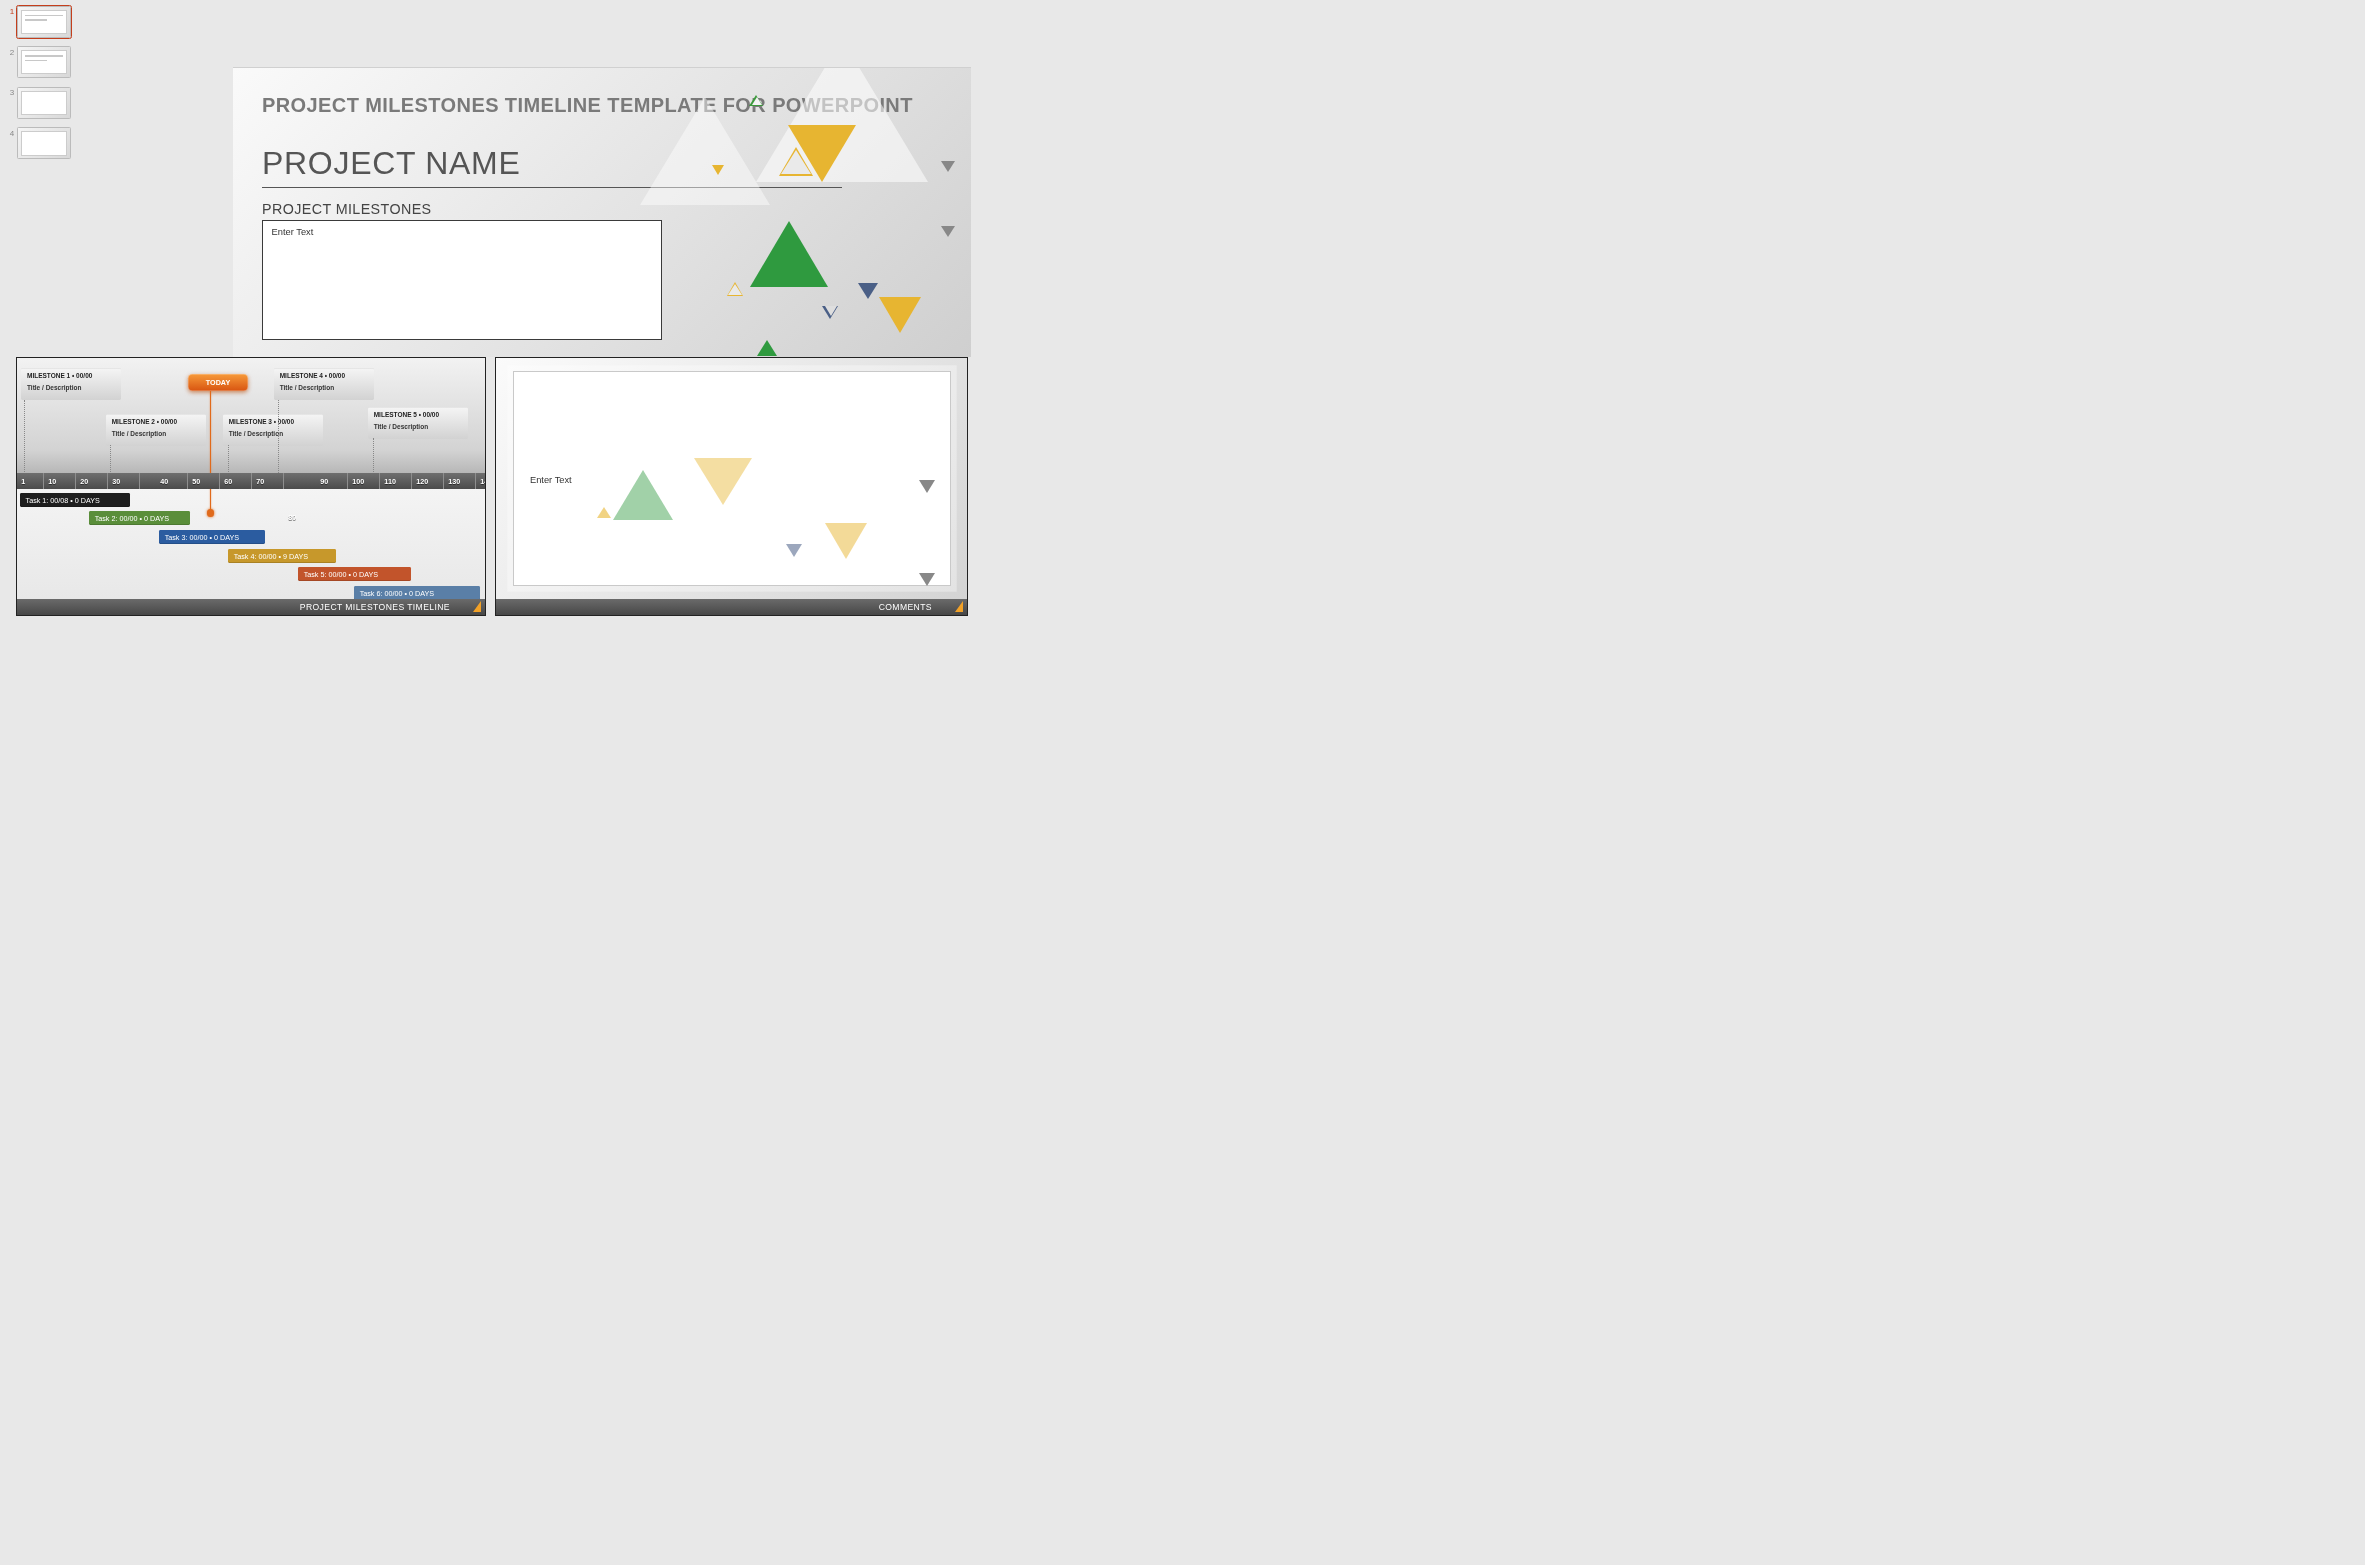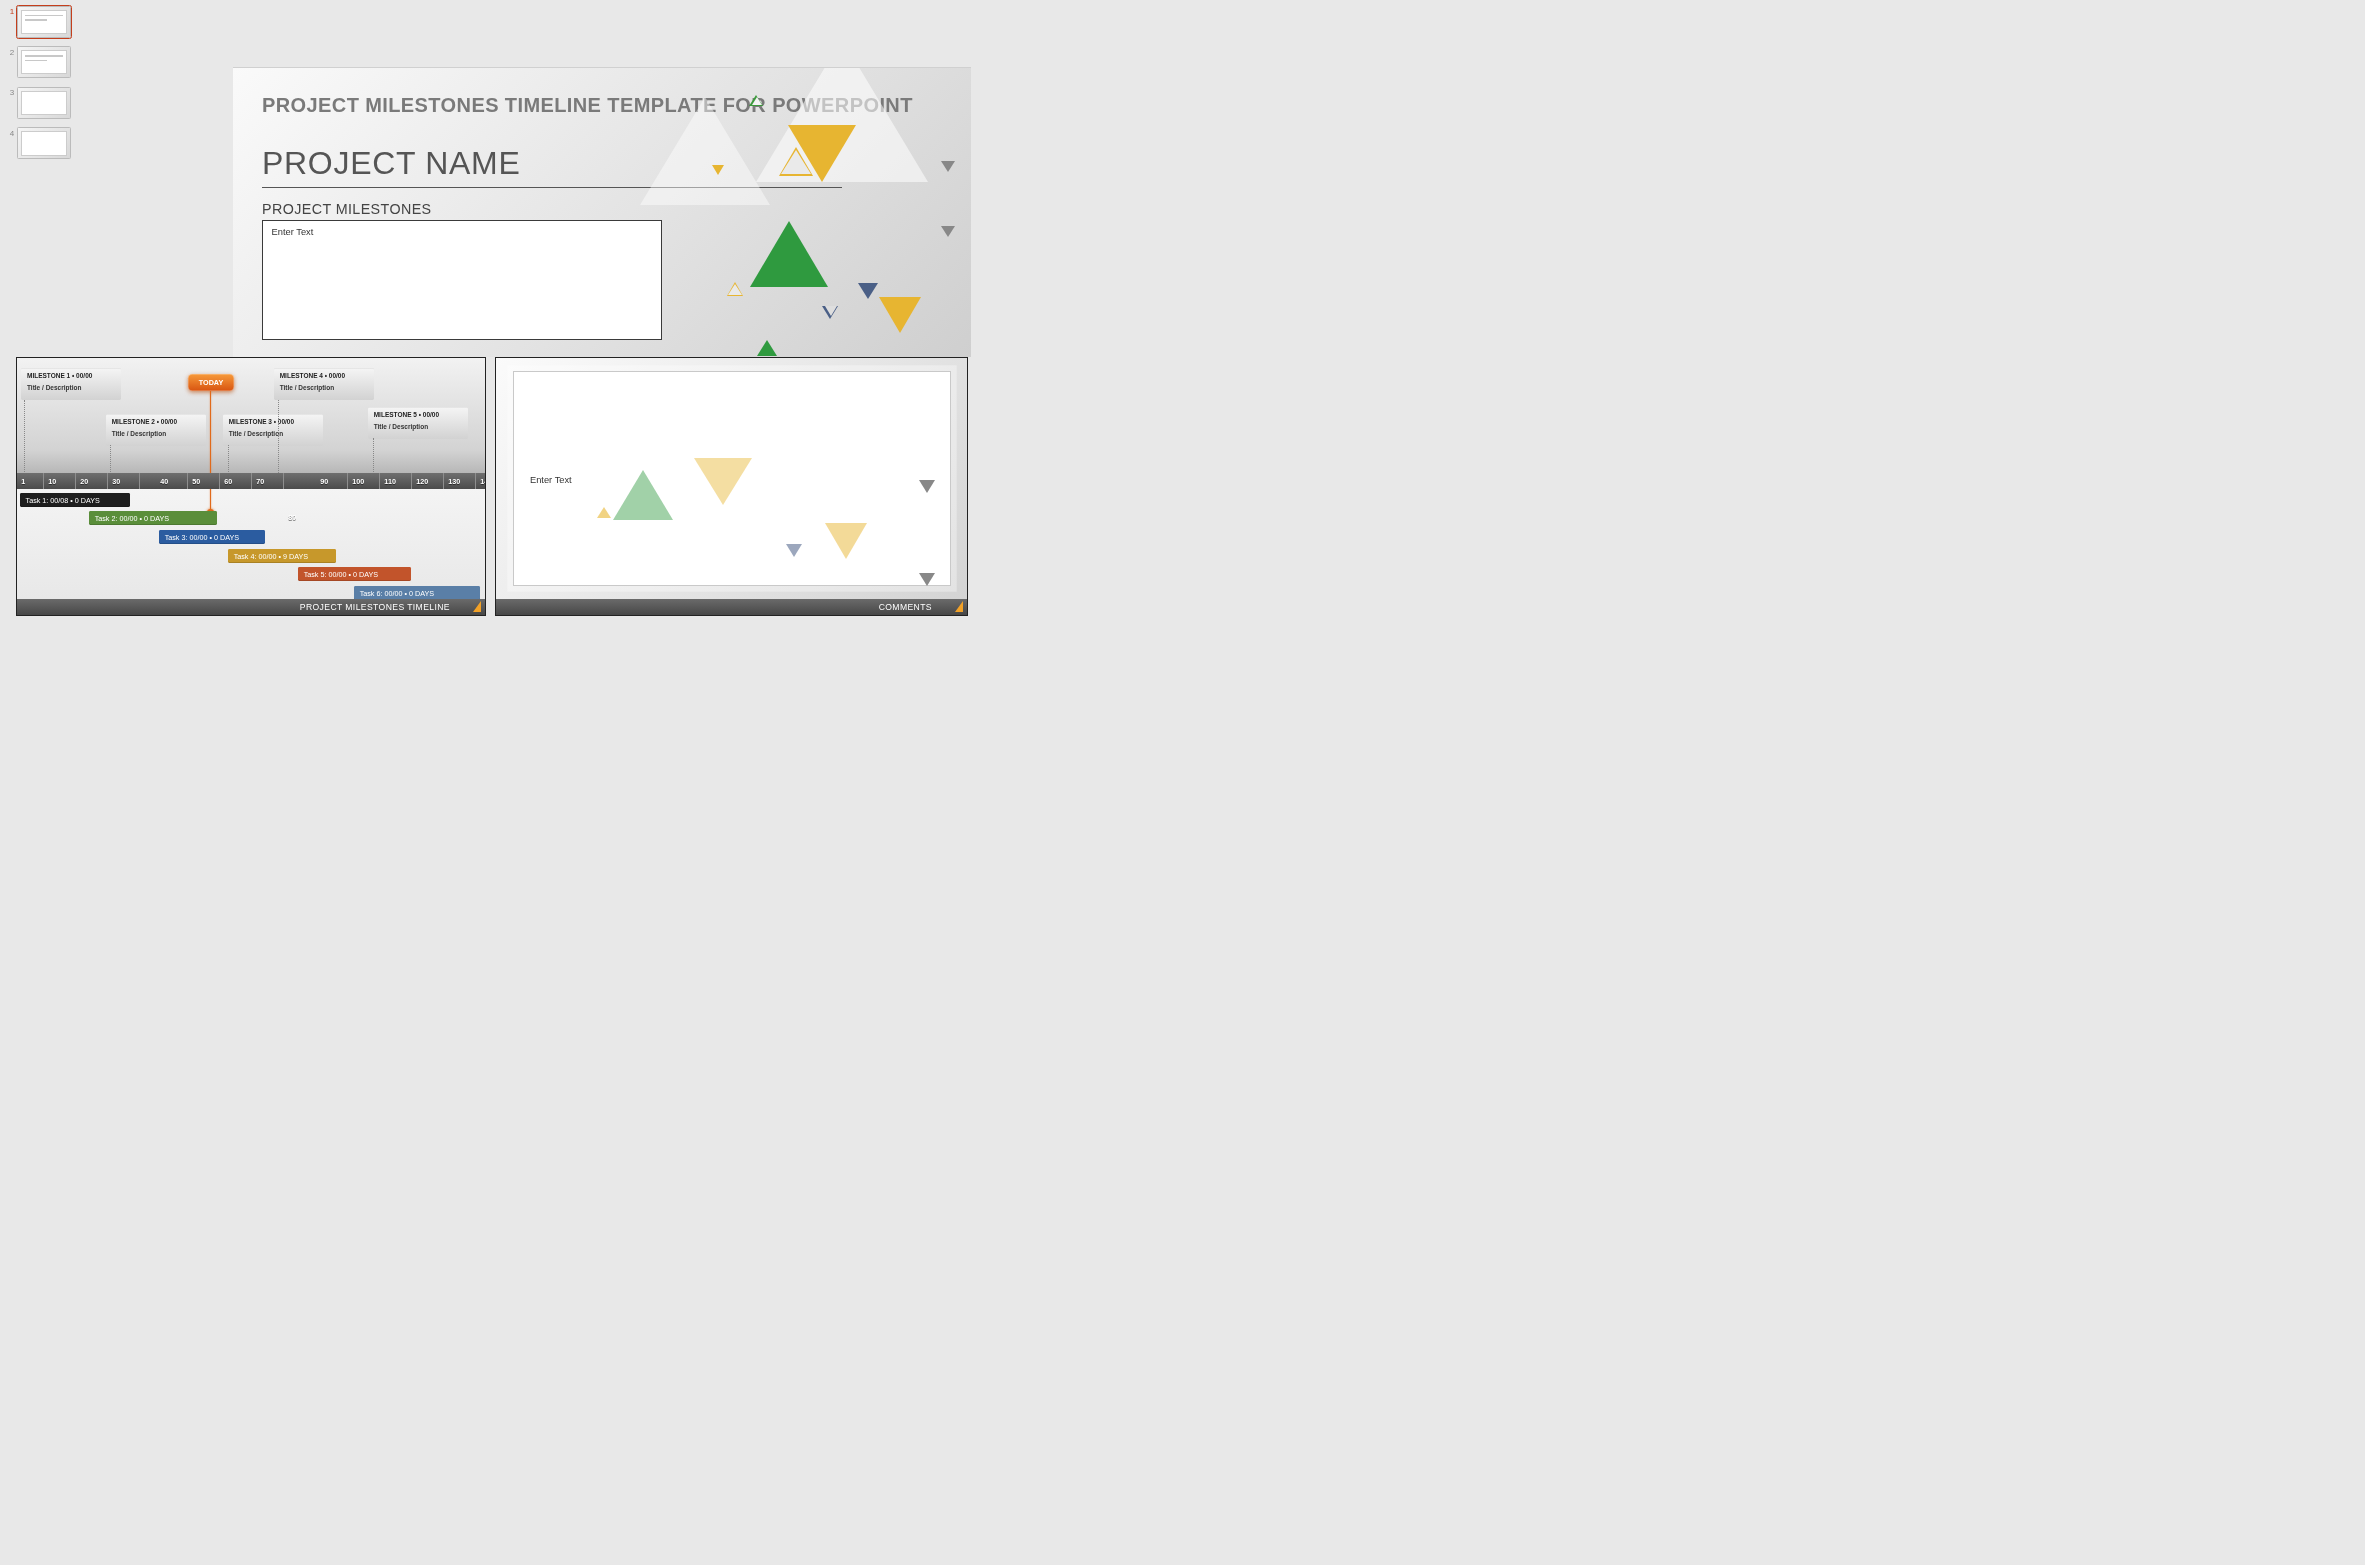--- a/index.html
+++ b/index.html
@@ -122,21 +122,21 @@
     background: linear-gradient(180deg,#f5f5f5,#d2d2d2);
     font-size:6.5px; color:#222;
     border-radius:1.4px;
     box-shadow:0 0.7px 0 rgba(0,0,0,.08) inset;
   }
   .ms-card .ms-title { font-size:6.5px; font-weight:700; margin-bottom:4.3px; white-space:nowrap;}
   .ms-card .ms-desc  { font-size:6.5px; font-weight:600; color:#333; }
 
   .today-badge {
     position:absolute;
-    width:46px; height:17px;
+    width:60px; height:17px;
     border-radius:4.3px;
     background: linear-gradient(180deg,#f79a3a,#d85410);
     box-shadow: 0 1.4px 4.3px rgba(180,70,0,.6), inset 0 0 0 0.7px rgba(255,255,255,.3);
     color:#fff; font-size:7.2px; font-weight:700;
     text-align:center; line-height:17px;
   }
   .today-stem {
     position:absolute;
     width:1.4px; background:#e06a1b;
     box-shadow:0 0 1.4px #e06a1b;
@@ -361,21 +361,21 @@
     <div class="axis-cell" style="width:32px;margin-top:44px;">80</div>
     <div class="axis-cell" style="width:32px;">90</div>
     <div class="axis-cell" style="width:32px;">100</div>
     <div class="axis-cell" style="width:32px;">110</div>
     <div class="axis-cell" style="width:32px;">120</div>
     <div class="axis-cell" style="width:32px;">130</div>
     <div class="axis-cell" style="width:32px;border-right:none;">140</div>
   </div>
 
   <div class="task" style="left:2.9px;  top:135px; width:110px; background:#1e1e1e;">Task 1: 00/08 • 0 DAYS</div>
-  <div class="task" style="left:72px;top:153px; width:128px; background:#5a8e3a;">Task 2: 00/00 • 0 DAYS</div>
+  <div class="task" style="left:72px;top:153px; width:101px; background:#5a8e3a;">Task 2: 00/00 • 0 DAYS</div>
   <div class="task" style="left:142px;top:172px; width:106px; background:#2b5ca0;">Task 3: 00/00 • 0 DAYS</div>
   <div class="task" style="left:211px;top:191px; width:108px; background:#c7982b;">Task 4: 00/00 • 9 DAYS</div>
   <div class="task" style="left:281px;top:209px; width:113px; background:#c2542b;">Task 5: 00/00 • 0 DAYS</div>
   <div class="task" style="left:337px;top:228px; width:126px; background:#5a7fa7;">Task 6: 00/00 • 0 DAYS</div>
 
   <div class="panel-caption">PROJECT MILESTONES TIMELINE</div>
 </div>
 
 <div class="comments-panel">
   <div class="comments-inner">Enter Text</div>

